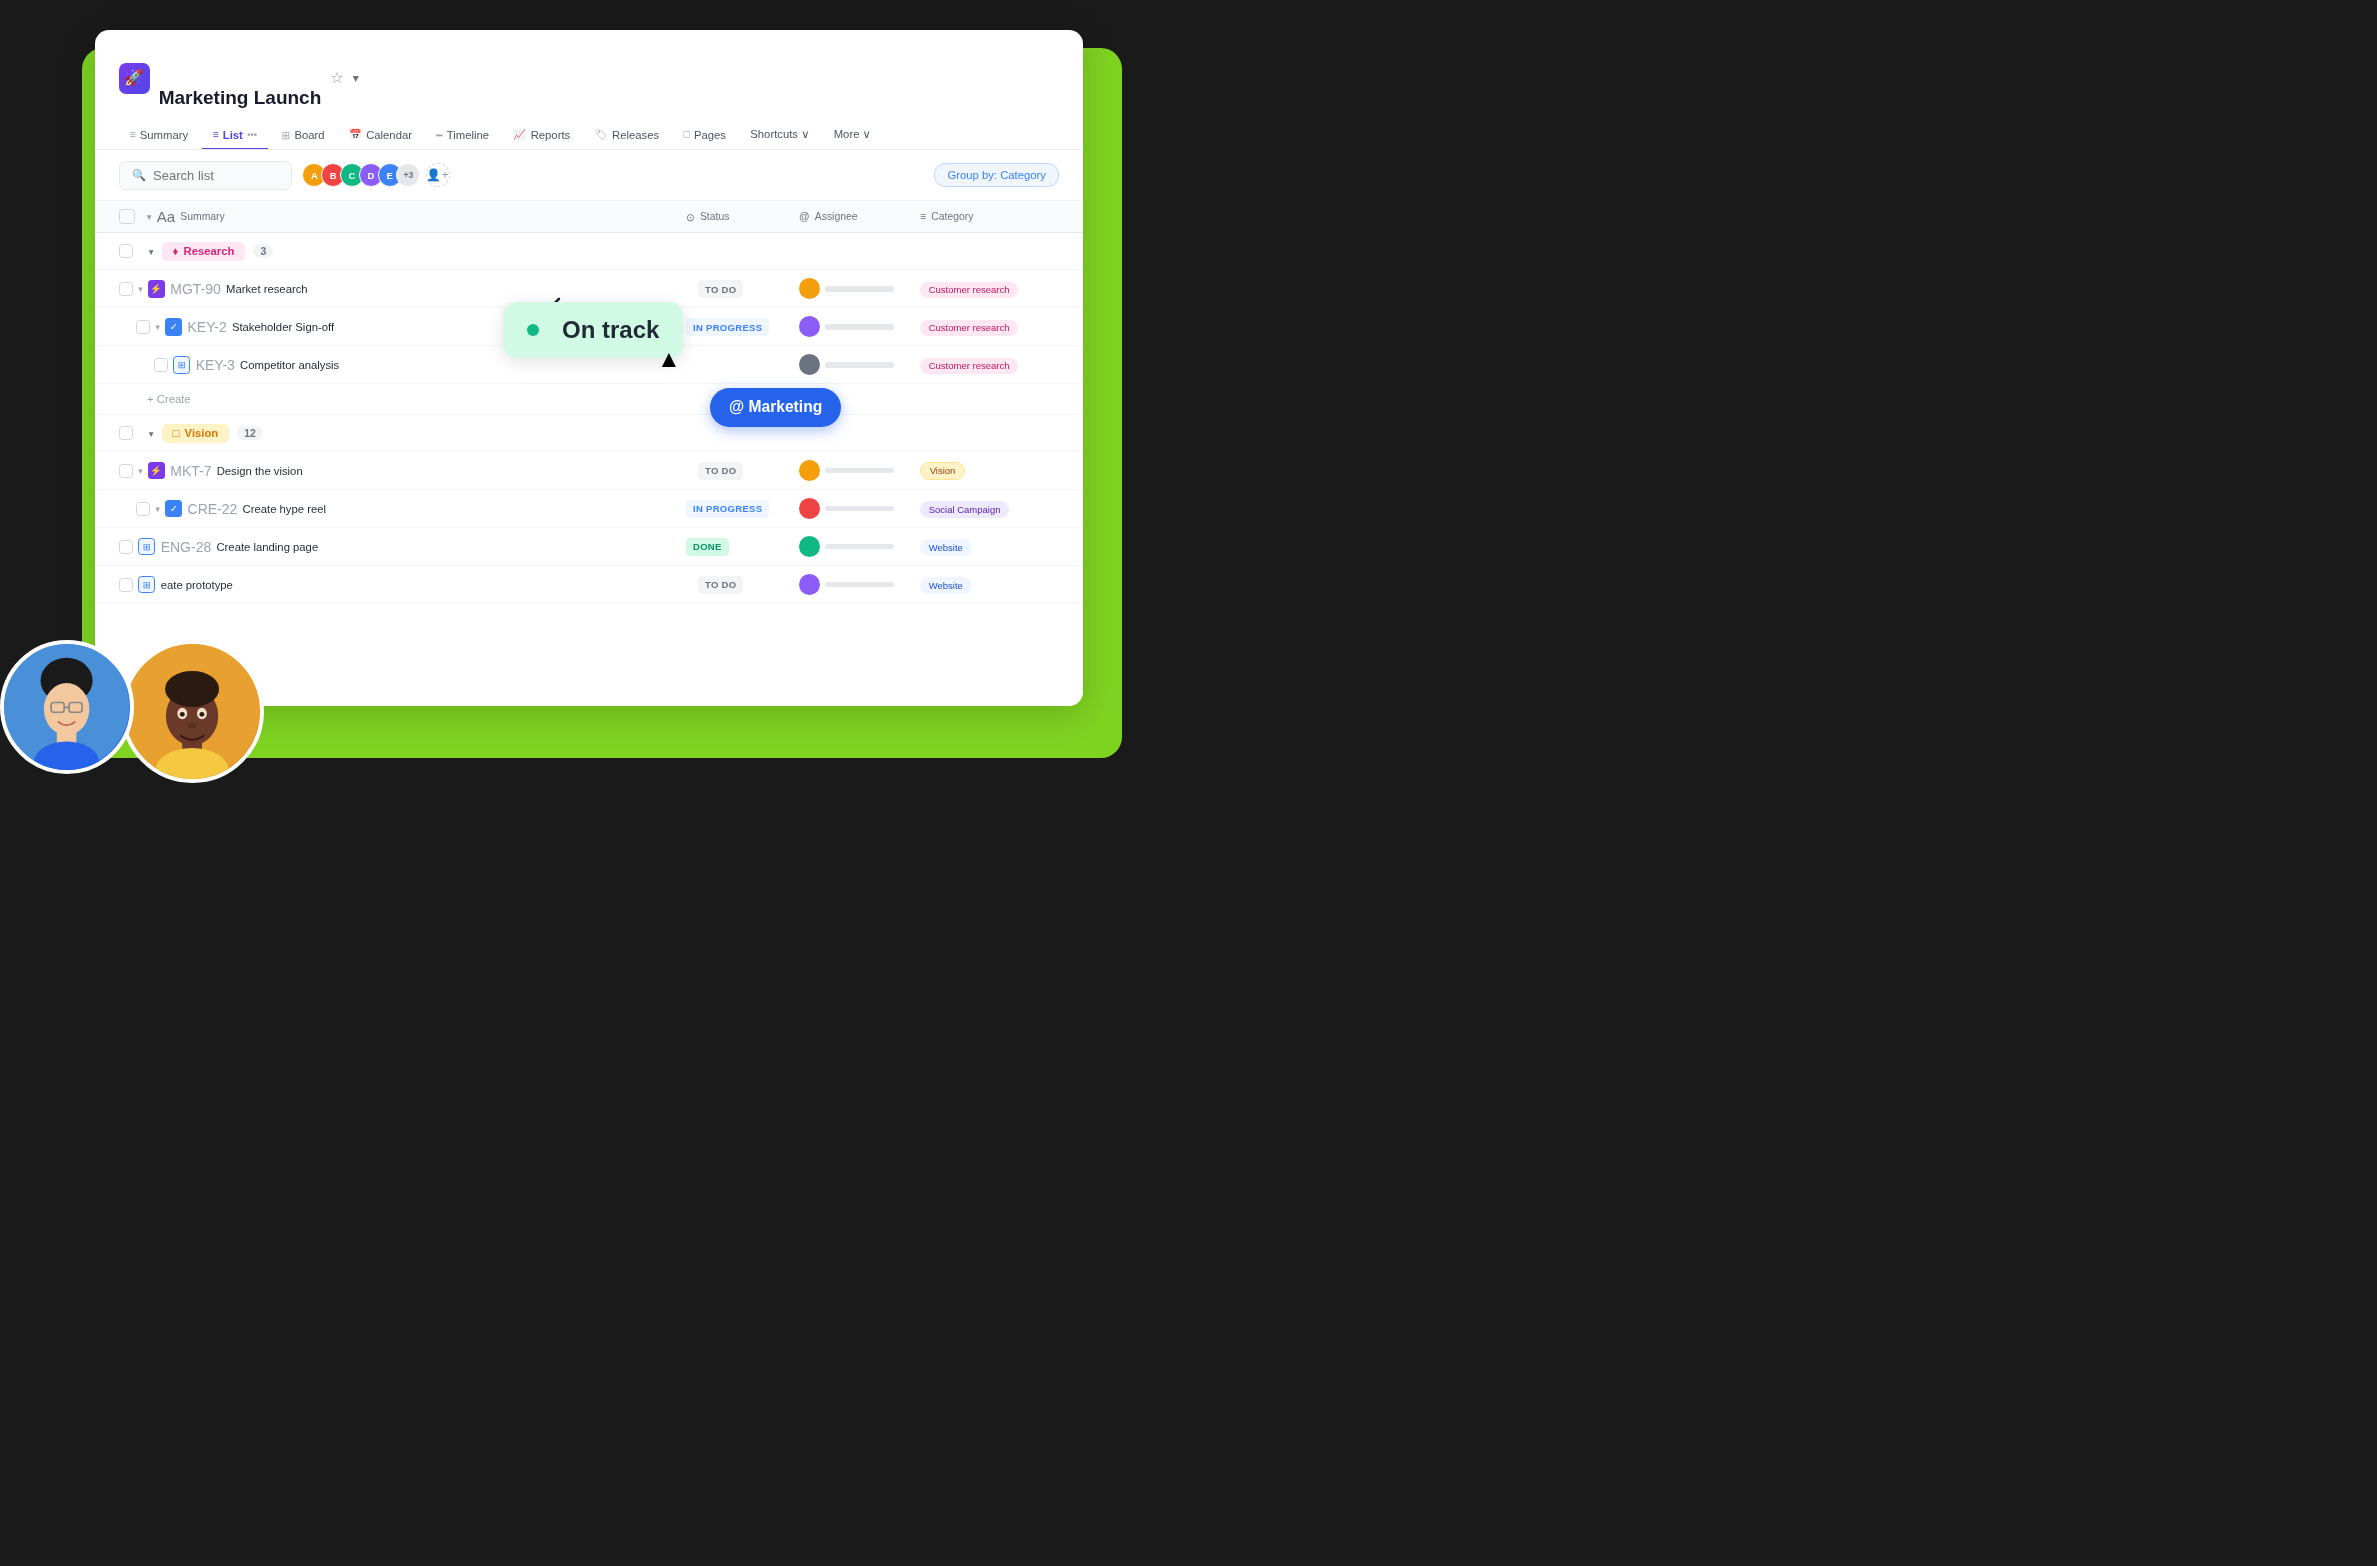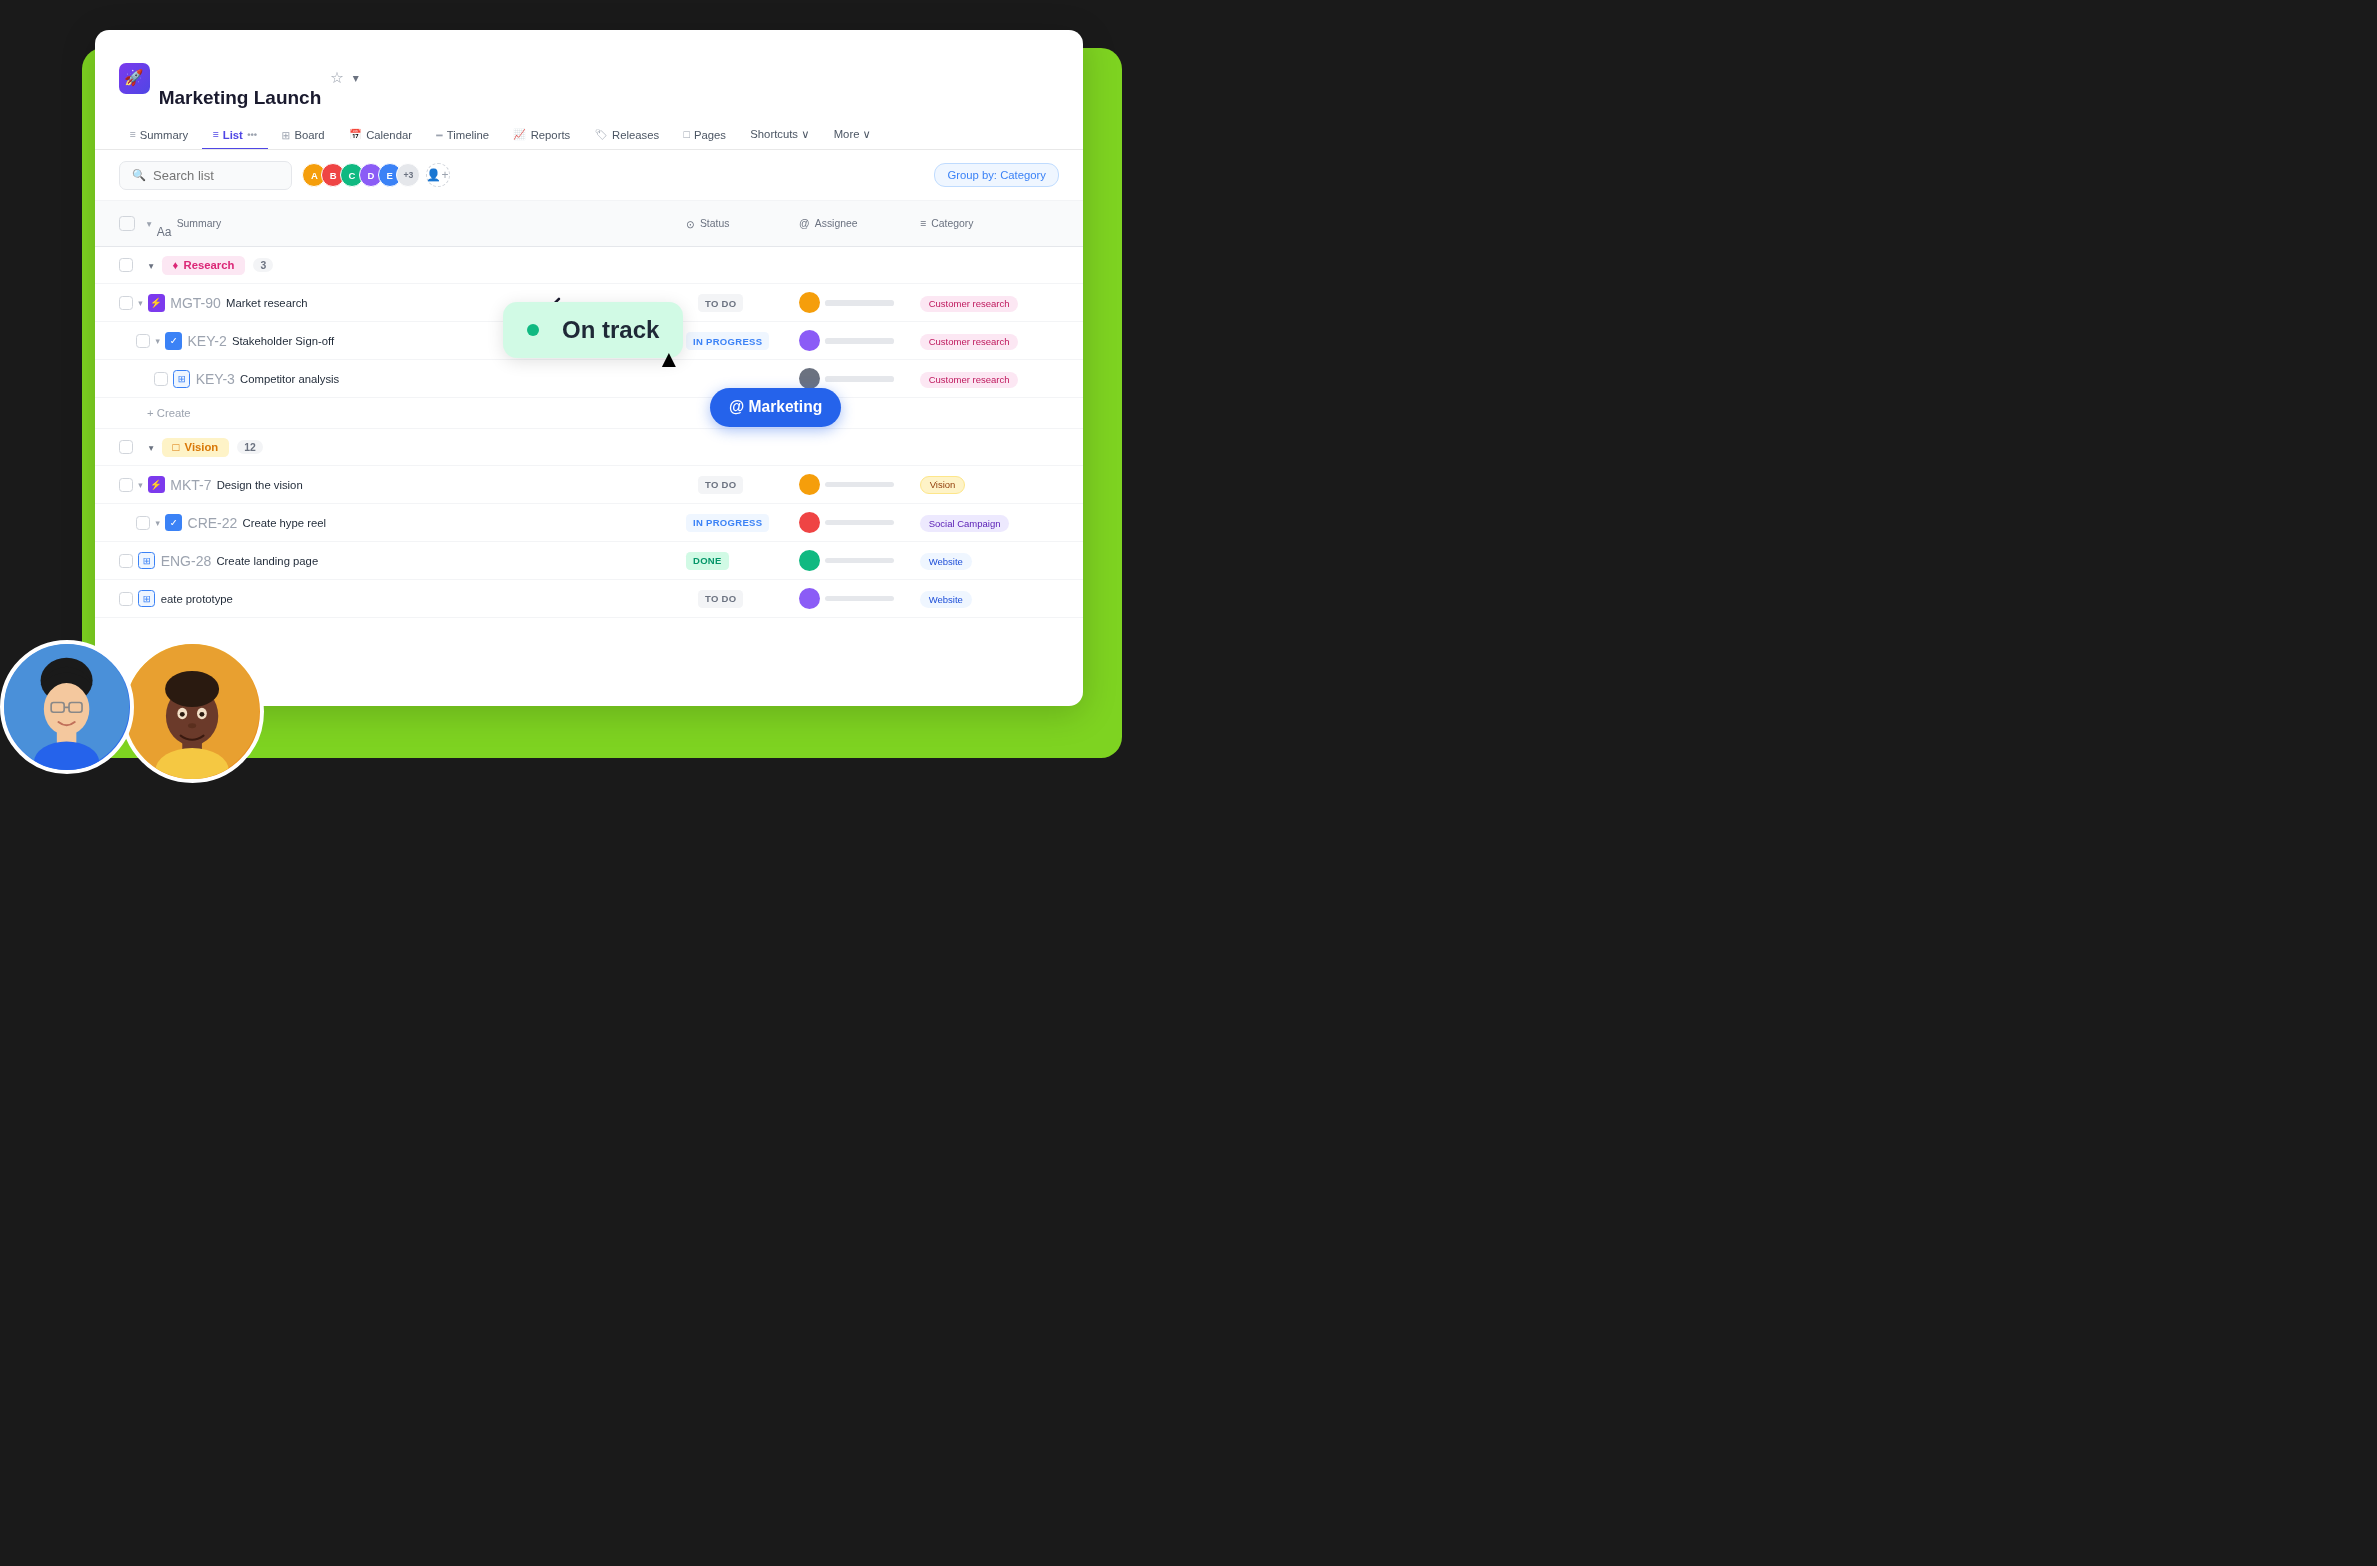--- a/index.html
+++ b/index.html
@@ -509,21 +509,21 @@
 
     <button class="group-by-btn">Group by: Category</button>
   </div>
 
   <div class="table-container">
 
     <div class="table-header">
       <div class="table-header-cell th-summary">
         <div class="th-checkbox"></div>
         <span style="color:#9ca3af; font-size:9.5px;">▾</span>
-        <span style="font-size:12px;margin-top:17px;">Aa</span>
+        <span style="font-size:15px;">Aa</span>
         <span>Summary</span>
       </div>
       <div class="table-header-cell">
         <span>⊙</span>
         <span>Status</span>
       </div>
       <div class="table-header-cell">
         <span>@</span>
         <span>Assignee</span>
       </div>

